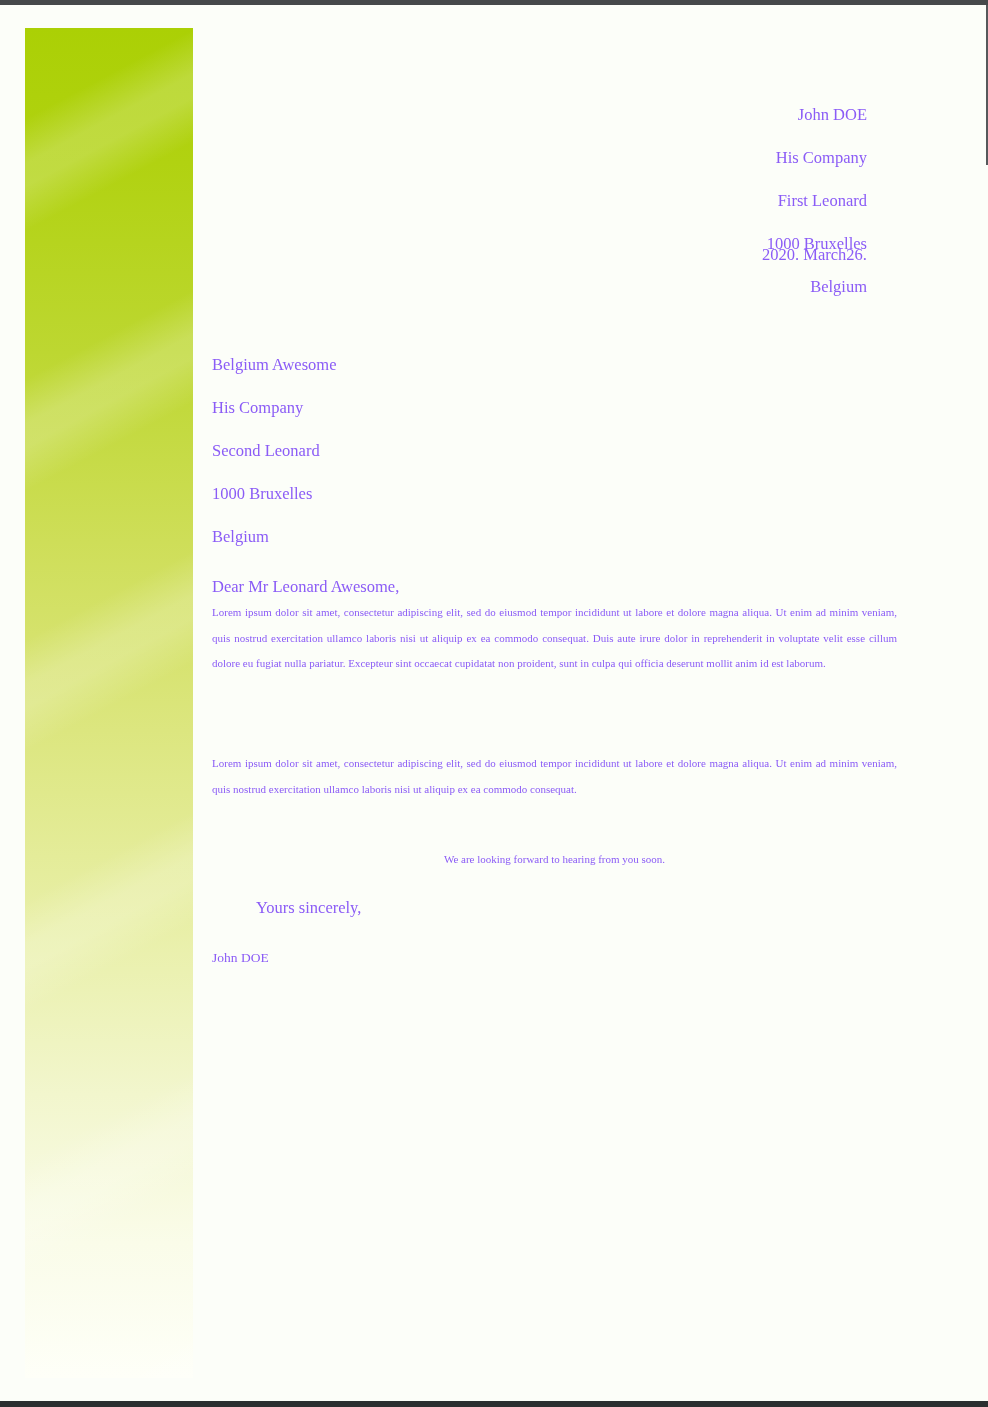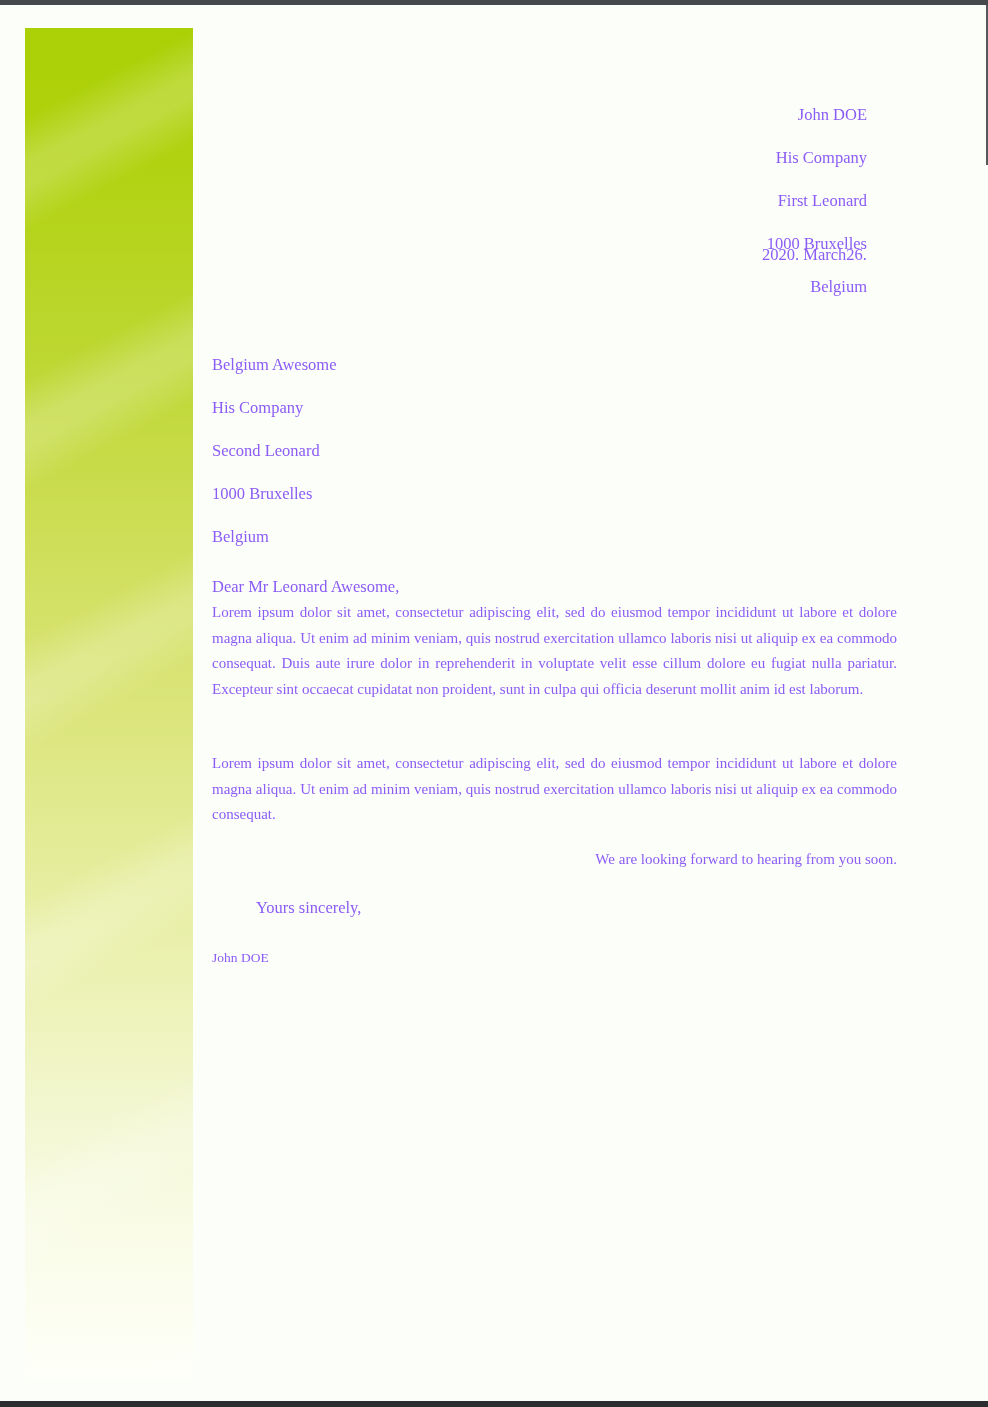--- a/index.html
+++ b/index.html
@@ -72,28 +72,28 @@
     text-align: left;
   }
   .sender-block   { top: 104px; }
   .date-line      { top: 244px; margin-left: 11px; }
   .recipient-block{ top: 354px; }
   .salutation     { top: 552px; margin-top: 24px; }
   .body-par {
     position: absolute;
     left: 212px;
     width: 685px;
-    font-size: 15px;
+    font-size: 11px;
     line-height: 25.7px;
     text-align: justify;
     margin: 0;
   }
   .par-1   { top: 600px; }
   .par-2   { top: 751px; }
-  .closing { top: 847px; text-align: right; }
+  .closing { top: 847px; text-align: center; }
   .valediction { top: 897px; margin-left: 44px; }
   .signature {
     position: absolute;
     left: 212px;
     top: 948px;
     font-size: 13.5px;
     line-height: 20px;
   }
 </style>
 </head>

